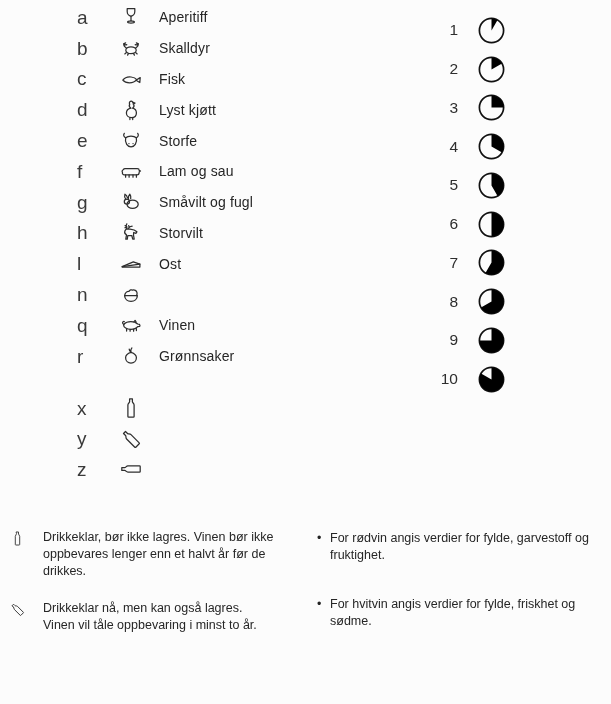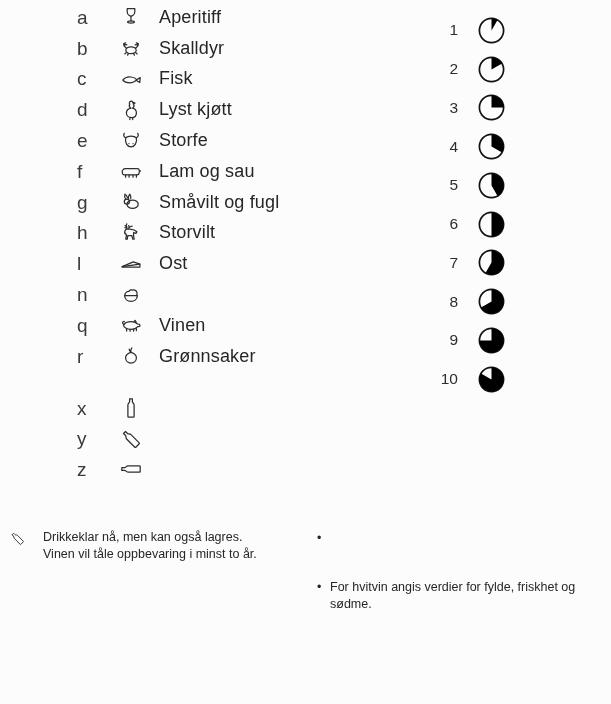--- a/index.html
+++ b/index.html
@@ -8,21 +8,21 @@
     background:#fcfcfc;color:#232323;
     font-family:"Liberation Sans", sans-serif;
     -webkit-font-smoothing:antialiased;
   }
   
   .food-col{position:absolute;left:77px;top:2px;}
   .food-row{display:flex;align-items:center;height:30.8px;}
   .letter{width:36px;font-size:19px;color:#3a3a3a;line-height:1;}
   .icon-cell{width:36px;display:flex;justify-content:center;align-items:center;}
   .icon-cell svg{display:block;}
-  .row-label{margin-left:10px;font-size:18px;letter-spacing:.15px;color:#262626;text-align:center;}
+  .row-label{margin-left:10px;font-size:14px;letter-spacing:.15px;color:#262626;text-align:center;}
   
   .storage-col{position:absolute;left:77px;top:393px;}
   .storage-row{display:flex;align-items:center;height:30.5px;}
   
   .fill-col{position:absolute;left:434px;top:11px;}
   .fill-row{display:flex;align-items:center;height:38.75px;}
   .fill-num{width:24px;text-align:right;font-size:15.5px;color:#2e2e2e;}
   .fill-pie{margin-left:20px;width:27px;height:27px;display:flex;}
   
   .notes-col{position:absolute;left:6px;top:529px;width:306px;}
@@ -288,31 +288,43 @@
           <circle cx="13.5" cy="13.5" r="12.1" fill="none" stroke="#111" stroke-width="1.7"></circle>
           <path d="M13.5 13.5 L13.5 1.4000000000000004 A12.1 12.1 0 1 1 3.02 7.45 Z" fill="#000" stroke="none"></path>
         </svg>
       </span>
     </div>
   </div>
 <div class="notes-col">
     <div class="note">
       <span class="note-icon">
         <svg width="17" height="17" viewBox="0 0 24 24" fill="none" stroke="#2e2e2e" stroke-width="1.25" stroke-linecap="round" stroke-linejoin="round">
+          <path d="M10.6 2.8h2.8v2.9c0 1.1 1.7 1.6 1.7 3.2v11.6c0 .4-.3.7-.7.7H9.6c-.4 0-.7-.3-.7-.7V8.9c0-1.6 1.7-2.1 1.7-3.2z"></path>
+        </svg>
+      </span>
+      <span class="note-text">Drikkeklar, bør ikke lagres. Vinen bør ikke
+oppbevares lenger enn et halvt år før de
+drikkes.</span>
+    </div>
+    <div class="note">
+      <span class="note-icon">
+        <svg width="17" height="17" viewBox="0 0 24 24" fill="none" stroke="#2e2e2e" stroke-width="1.25" stroke-linecap="round" stroke-linejoin="round">
           <g transform="rotate(-45 12 12)">
             <path d="M10.6 2.8h2.8v2.9c0 1.1 1.7 1.6 1.7 3.2v11.6c0 .4-.3.7-.7.7H9.6c-.4 0-.7-.3-.7-.7V8.9c0-1.6 1.7-2.1 1.7-3.2z"></path>
           </g>
         </svg>
       </span>
       <span class="note-text">Drikkeklar nå, men kan også lagres.
 Vinen vil tåle oppbevaring i minst to år.</span>
     </div>
   </div>
 <div class="values-col">
     <div class="bullet-item">
       <span class="bullet-dot">•</span>
+      <span class="bullet-text">For rødvin angis verdier for fylde, garvestoff og
+fruktighet.</span>
     </div>
     <div class="bullet-item">
       <span class="bullet-dot">•</span>
       <span class="bullet-text">For hvitvin angis verdier for fylde, friskhet og
 sødme.</span>
     </div>
   </div>
 
 </body></html>

